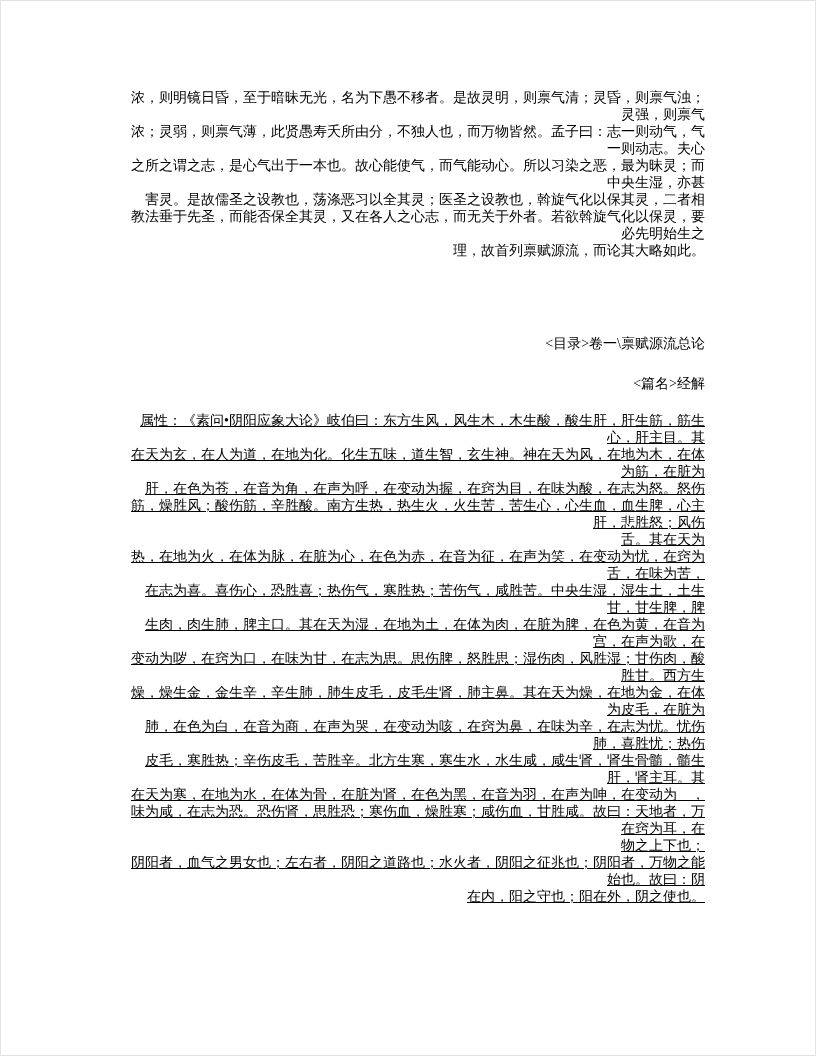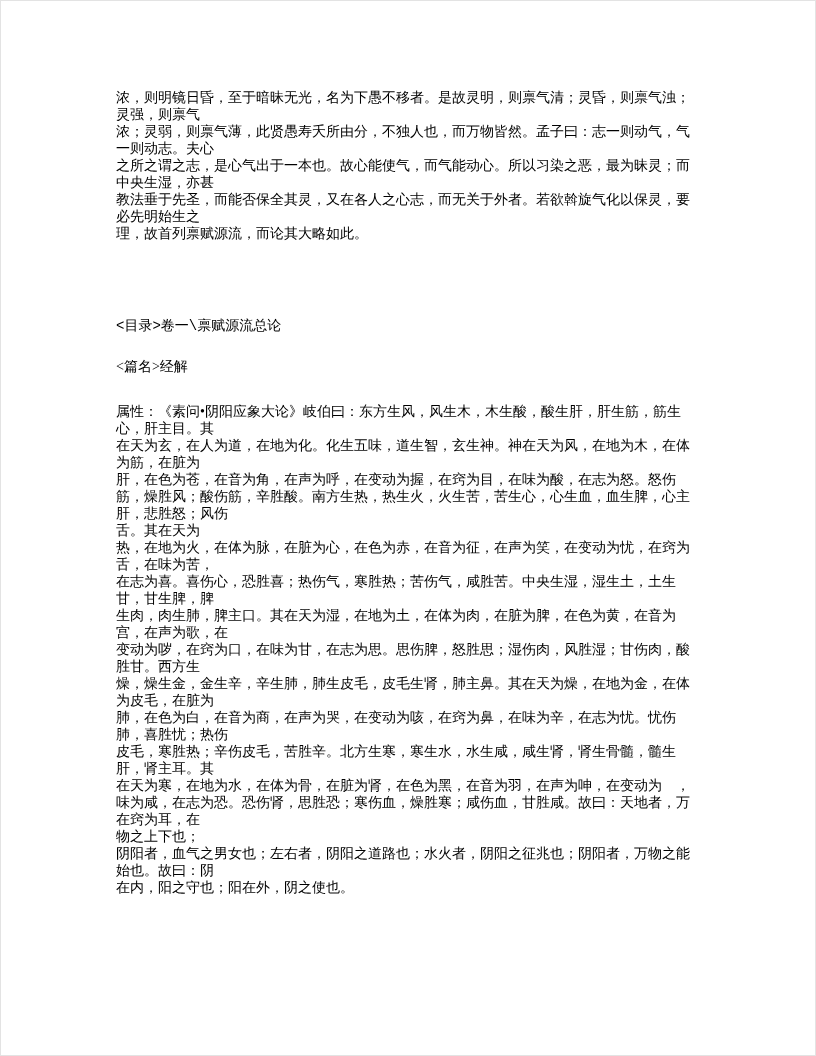--- a/index.html
+++ b/index.html
@@ -1,15 +1,15 @@
 <!DOCTYPE html>
 <html><head>
 <meta charset="utf-8">
 <style>
-  * { margin: 0; padding: 0; box-sizing: border-box; }
+  * { margin: 0; padding: 0; box-sizing: border-box; text-align: right; }
   html, body { background: #ffffff; }
   body {
     width: 816px;
     height: 1056px;
     overflow: hidden;
     font-family: "Liberation Serif", "DejaVu Serif", serif;
   }
   .page {
     width: 816px;
     height: 1056px;
@@ -23,43 +23,44 @@
   .text-block { }
   .text-line {
     white-space: pre;
     height: 17px;
     letter-spacing: 0;
   }
   .toc-heading {
     margin-top: 76px;
     height: 17px;
     white-space: pre;
-    font-family: Liberation Mono, monospace;
   }
   .title-heading {
     margin-top: 23px;
     height: 17px;
     white-space: pre;
   }
   .body-paragraph {
-    margin-top: 28px;
+    margin-top: 20px;
+    text-decoration: underline;
   }
 </style>
 </head>
 <body>
 
 <div class="page">
 
   <div class="text-block">
       <div class="text-line">浓，则明镜日昏，至于暗昧无光，名为下愚不移者。是故灵明，则禀气清；灵昏，则禀气浊；</div>
       <div class="text-line">灵强，则禀气</div>
       <div class="text-line">浓；灵弱，则禀气薄，此贤愚寿夭所由分，不独人也，而万物皆然。孟子曰：志一则动气，气</div>
       <div class="text-line">一则动志。夫心</div>
       <div class="text-line">之所之谓之志，是心气出于一本也。故心能使气，而气能动心。所以习染之恶，最为昧灵；而</div>
       <div class="text-line">中央生湿，亦甚</div>
+      <div class="text-line">害灵。是故儒圣之设教也，荡涤恶习以全其灵；医圣之设教也，斡旋气化以保其灵，二者相</div>
       <div class="text-line">教法垂于先圣，而能否保全其灵，又在各人之心志，而无关于外者。若欲斡旋气化以保灵，要</div>
       <div class="text-line">必先明始生之</div>
       <div class="text-line">理，故首列禀赋源流，而论其大略如此。</div>
     </div>
 
   <div class="toc-heading">&lt;目录&gt;卷一\禀赋源流总论</div>
 
   <div class="title-heading">&lt;篇名&gt;经解</div>
 
   <div class="text-block body-paragraph">

